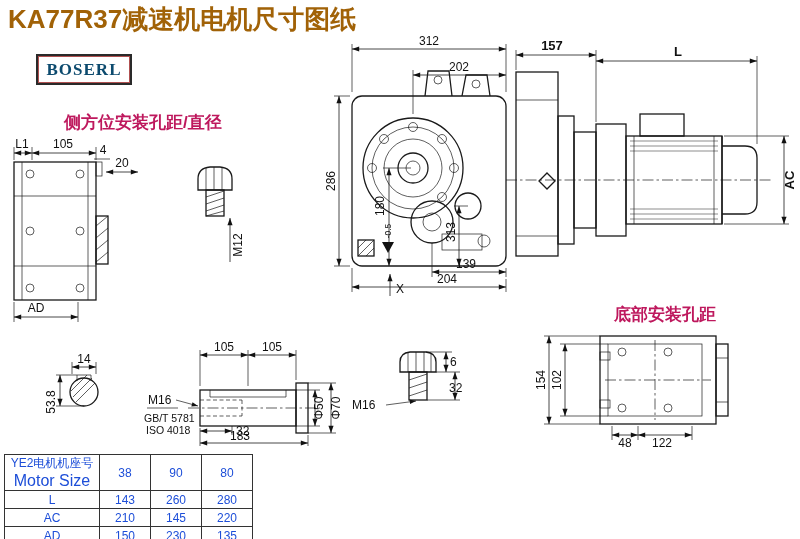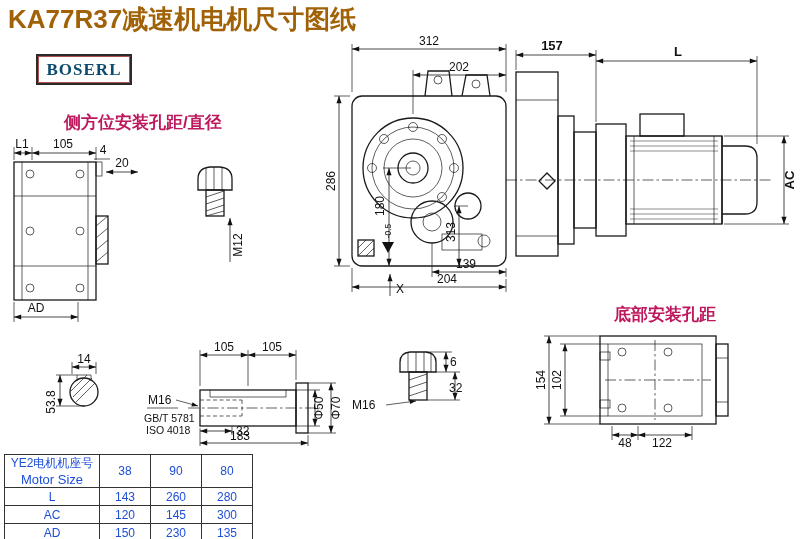--- a/index.html
+++ b/index.html
@@ -7,21 +7,21 @@
           font-family:"Liberation Sans",sans-serif;}
   #title{position:absolute;left:8px;top:2px;font-size:26px;font-weight:bold;color:#a16207;}
   #logo{position:absolute;left:36px;top:54px;width:92px;height:27px;border:2px solid #2a2a2a;
         box-shadow:inset 0 0 0 1px #b05050;display:flex;align-items:center;justify-content:center;
         color:#0c4a6e;font-family:"Liberation Serif",serif;font-weight:bold;font-size:17px;letter-spacing:1px;}
   .red-label{position:absolute;font-size:17px;font-weight:bold;color:#be185d;white-space:nowrap;}
   #spec{position:absolute;left:4px;top:454px;border-collapse:collapse;background:#fff;}
   #spec td{border:1px solid #333;font-size:12px;text-align:center;padding:0 3px;height:17px;min-width:44px;color:#1d4ed8;margin-left:48px;}
   #spec td.lbl{min-width:88px;}
   #spec tr.hdr td{height:30px;}
-  #spec .en{font-size:13px;}
+  #spec .en{font-size:16px;}
   svg{position:absolute;left:0;top:0;}
   svg text{font-family:"Liberation Sans",sans-serif;font-size:12px;fill:#111;}
   .ol{fill:none;stroke:#1a1a1a;stroke-width:1.3;}
   .tl{fill:none;stroke:#1a1a1a;stroke-width:0.7;}
   .fin{fill:none;stroke:#1a1a1a;stroke-width:0.5;}
   .hd{fill:none;stroke:#1a1a1a;stroke-width:0.7;stroke-dasharray:4 2.5;}
   .cl{fill:none;stroke:#1a1a1a;stroke-width:0.7;stroke-dasharray:11 3 2.5 3;}
   .dim{fill:none;stroke:#1a1a1a;stroke-width:0.8;}
   text.sm{font-size:8.5px;}
   text.s10{font-size:10.5px;}
@@ -329,23 +329,23 @@
       <td>80</td>
     </tr>
     <tr>
       <td class="lbl">L</td>
       <td>143</td>
       <td>260</td>
       <td>280</td>
     </tr>
     <tr>
       <td class="lbl">AC</td>
-      <td>120</td>
+      <td>210</td>
       <td>145</td>
-      <td>300</td>
+      <td>220</td>
     </tr>
     <tr>
       <td class="lbl">AD</td>
       <td>150</td>
       <td>230</td>
       <td>135</td>
     </tr>
   </tbody>
     </table>
 

